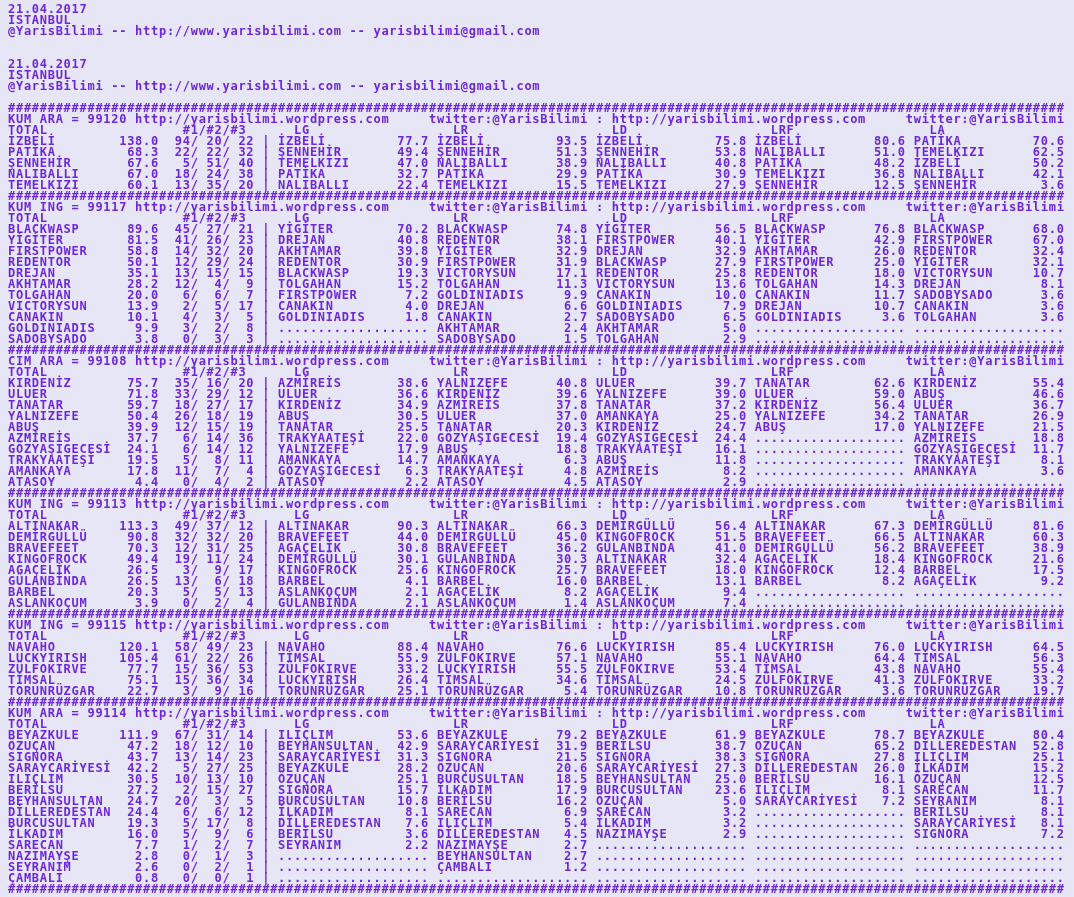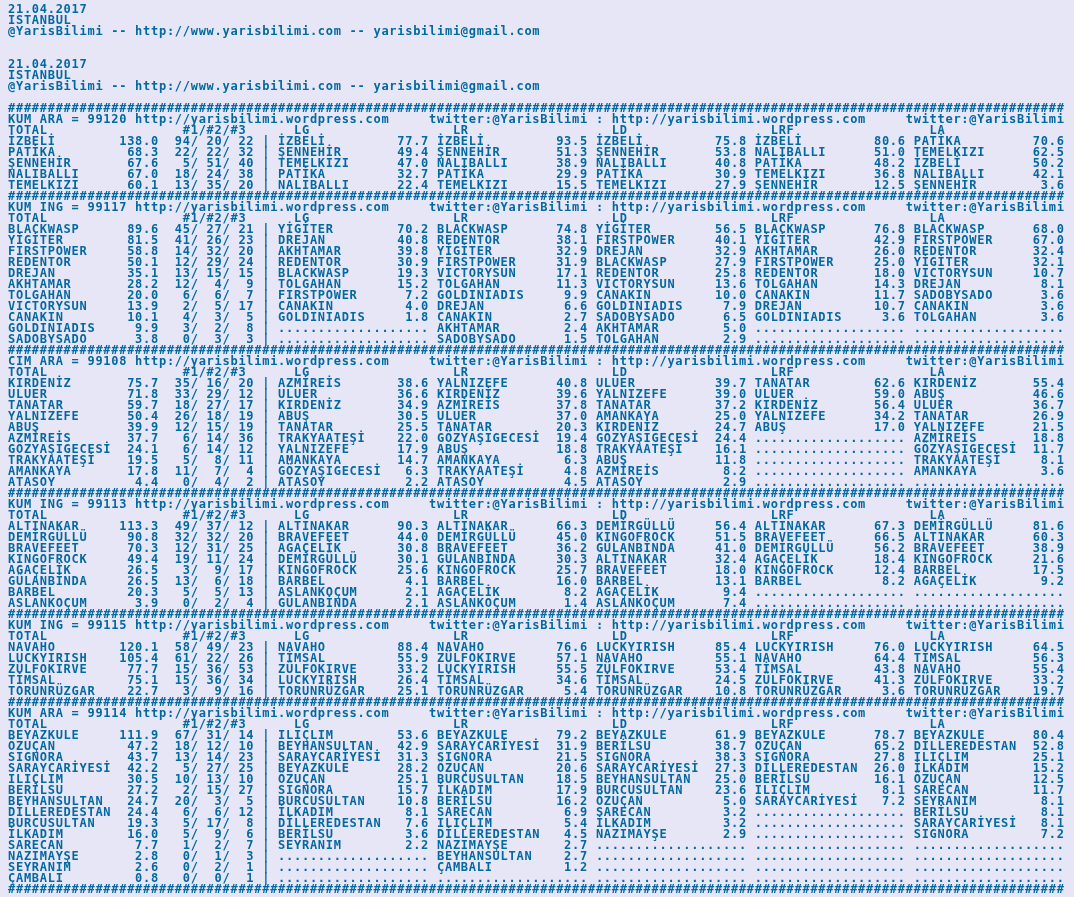--- a/index.html
+++ b/index.html
@@ -7,21 +7,21 @@
   body{
     width:1074px;height:897px;overflow:hidden;
     background:#e6e6f6;
   }
   .doc{
     font-family:"DejaVu Sans Mono","Liberation Mono",monospace;
     font-weight:bold;
     font-size:12px;
     line-height:11px;
     letter-spacing:0.72px;
-    color:#0369a1;
+    color:#6d28d9;
     white-space:pre;
     padding:4px 0 0 8px;
   }
   .doc div{height:11px;}
 </style>
 </head>
 <body>
 
 <div class="doc" id="doc"><div>21.04.2017</div><div>ISTANBUL</div><div>@YarisBilimi -- http://www.yarisbilimi.com -- yarisbilimi@gmail.com</div><div>&nbsp;</div><div>&nbsp;</div><div>21.04.2017</div><div>ISTANBUL</div><div>@YarisBilimi -- http://www.yarisbilimi.com -- yarisbilimi@gmail.com</div><div>&nbsp;</div><div>#####################################################################################################################################</div><div>KUM ARA = 99120 http://yarisbilimi.wordpress.com     twitter:@YarisBilimi : http://yarisbilimi.wordpress.com     twitter:@YarisBilimi</div><div>TOTAL                 #1/#2/#3      LG                  LR                  LD                  LRF                 LA               </div><div>İZBELİ        138.0  94/ 20/ 22 | İZBELİ         77.7 İZBELİ         93.5 İZBELİ         75.8 İZBELİ         80.6 PATİKA         70.6</div><div>PATİKA         68.3  22/ 22/ 32 | ŞENNEHİR       49.4 ŞENNEHİR       51.3 ŞENNEHİR       53.8 NALIBALLI      51.0 TEMELKIZI      62.5</div><div>ŞENNEHİR       67.6   5/ 51/ 40 | TEMELKIZI      47.0 NALIBALLI      38.9 NALIBALLI      40.8 PATİKA         48.2 İZBELİ         50.2</div><div>NALIBALLI      67.0  18/ 24/ 38 | PATİKA         32.7 PATİKA         29.9 PATİKA         30.9 TEMELKIZI      36.8 NALIBALLI      42.1</div><div>TEMELKIZI      60.1  13/ 35/ 20 | NALIBALLI      22.4 TEMELKIZI      15.5 TEMELKIZI      27.9 ŞENNEHİR       12.5 ŞENNEHİR        3.6</div><div>#####################################################################################################################################</div><div>KUM ING = 99117 http://yarisbilimi.wordpress.com     twitter:@YarisBilimi : http://yarisbilimi.wordpress.com     twitter:@YarisBilimi</div><div>TOTAL                 #1/#2/#3      LG                  LR                  LD                  LRF                 LA               </div><div>BLACKWASP      89.6  45/ 27/ 21 | YİGİTER        70.2 BLACKWASP      74.8 YİGİTER        56.5 BLACKWASP      76.8 BLACKWASP      68.0</div><div>YİGİTER        81.5  41/ 26/ 23 | DREJAN         40.8 REDENTOR       38.1 FIRSTPOWER     40.1 YİGİTER        42.9 FIRSTPOWER     67.0</div><div>FIRSTPOWER     58.8  14/ 32/ 20 | AKHTAMAR       39.8 YİGİTER        32.9 DREJAN         32.9 AKHTAMAR       26.0 REDENTOR       32.4</div><div>REDENTOR       50.1  12/ 29/ 24 | REDENTOR       30.9 FIRSTPOWER     31.9 BLACKWASP      27.9 FIRSTPOWER     25.0 YİGİTER        32.1</div><div>DREJAN         35.1  13/ 15/ 15 | BLACKWASP      19.3 VICTORYSUN     17.1 REDENTOR       25.8 REDENTOR       18.0 VICTORYSUN     10.7</div><div>AKHTAMAR       28.2  12/  4/  9 | TOLGAHAN       15.2 TOLGAHAN       11.3 VICTORYSUN     13.6 TOLGAHAN       14.3 DREJAN          8.1</div><div>TOLGAHAN       20.0   6/  6/  7 | FIRSTPOWER      7.2 GOLDINIADIS     9.9 CANAKIN        10.0 CANAKIN        11.7 SADOBYSADO      3.6</div><div>VICTORYSUN     13.9   2/  5/ 17 | CANAKIN         4.0 DREJAN          6.6 GOLDINIADIS     7.9 DREJAN         10.7 CANAKIN         3.6</div><div>CANAKIN        10.1   4/  3/  5 | GOLDINIADIS     1.8 CANAKIN         2.7 SADOBYSADO      6.5 GOLDINIADIS     3.6 TOLGAHAN        3.6</div><div>GOLDINIADIS     9.9   3/  2/  8 | ................... AKHTAMAR        2.4 AKHTAMAR        5.0 ................... ...................</div><div>SADOBYSADO      3.8   0/  3/  3 | ................... SADOBYSADO      1.5 TOLGAHAN        2.9 ................... ...................</div><div>#####################################################################################################################################</div><div>CIM ARA = 99108 http://yarisbilimi.wordpress.com     twitter:@YarisBilimi : http://yarisbilimi.wordpress.com     twitter:@YarisBilimi</div><div>TOTAL                 #1/#2/#3      LG                  LR                  LD                  LRF                 LA               </div><div>KIRDENİZ       75.7  35/ 16/ 20 | AZMİREİS       38.6 YALNIZEFE      40.8 ULUER          39.7 TANATAR        62.6 KIRDENİZ       55.4</div><div>ULUER          71.8  33/ 29/ 12 | ULUER          36.6 KIRDENİZ       39.6 YALNIZEFE      39.0 ULUER          59.0 ABUŞ           46.6</div><div>TANATAR        59.7  18/ 27/ 17 | KIRDENİZ       34.9 AZMİREİS       37.8 TANATAR        37.2 KIRDENİZ       56.4 ULUER          36.7</div><div>YALNIZEFE      50.4  26/ 18/ 19 | ABUŞ           30.5 ULUER          37.0 AMANKAYA       25.0 YALNIZEFE      34.2 TANATAR        26.9</div><div>ABUŞ           39.9  12/ 15/ 19 | TANATAR        25.5 TANATAR        20.3 KIRDENİZ       24.7 ABUŞ           17.0 YALNIZEFE      21.5</div><div>AZMİREİS       37.7   6/ 14/ 36 | TRAKYAATEŞİ    22.0 GÖZYAŞIGECESİ  19.4 GÖZYAŞIGECESİ  24.4 ................... AZMİREİS       18.8</div><div>GÖZYAŞIGECESİ  24.1   6/ 14/ 12 | YALNIZEFE      17.9 ABUŞ           18.8 TRAKYAATEŞİ    16.1 ................... GÖZYAŞIGECESİ  11.7</div><div>TRAKYAATEŞİ    19.5   5/  8/ 11 | AMANKAYA       14.7 AMANKAYA        6.3 ABUŞ           11.8 ................... TRAKYAATEŞİ     8.1</div><div>AMANKAYA       17.8  11/  7/  4 | GÖZYAŞIGECESİ   6.3 TRAKYAATEŞİ     4.8 AZMİREİS        8.2 ................... AMANKAYA        3.6</div><div>ATASOY          4.4   0/  4/  2 | ATASOY          2.2 ATASOY          4.5 ATASOY          2.9 ................... ...................</div><div>#####################################################################################################################################</div><div>KUM ING = 99113 http://yarisbilimi.wordpress.com     twitter:@YarisBilimi : http://yarisbilimi.wordpress.com     twitter:@YarisBilimi</div><div>TOTAL                 #1/#2/#3      LG                  LR                  LD                  LRF                 LA               </div><div>ALTINAKAR     113.3  49/ 37/ 12 | ALTINAKAR      90.3 ALTINAKAR      66.3 DEMİRGÜLLÜ     56.4 ALTINAKAR      67.3 DEMİRGÜLLÜ     81.6</div><div>DEMİRGÜLLÜ     90.8  32/ 32/ 20 | BRAVEFEET      44.0 DEMİRGÜLLÜ     45.0 KINGOFROCK     51.5 BRAVEFEET      66.5 ALTINAKAR      60.3</div><div>BRAVEFEET      70.3  12/ 31/ 25 | AGAÇELİK       30.8 BRAVEFEET      36.2 GÜLANBİNDA     41.0 DEMİRGÜLLÜ     56.2 BRAVEFEET      38.9</div><div>KINGOFROCK     49.4  19/ 11/ 24 | DEMİRGÜLLÜ     30.1 GÜLANBİNDA     30.3 ALTINAKAR      32.4 AGAÇELİK       18.4 KINGOFROCK     21.6</div><div>AGAÇELİK       26.5   3/  9/ 17 | KINGOFROCK     25.6 KINGOFROCK     25.7 BRAVEFEET      18.0 KINGOFROCK     12.4 BARBEL         17.5</div><div>GÜLANBİNDA     26.5  13/  6/ 18 | BARBEL          4.1 BARBEL         16.0 BARBEL         13.1 BARBEL          8.2 AGAÇELİK        9.2</div><div>BARBEL         20.3   5/  5/ 13 | ASLANKOÇUM      2.1 AGAÇELİK        8.2 AGAÇELİK        9.4 ................... ...................</div><div>ASLANKOÇUM      3.9   0/  2/  4 | GÜLANBİNDA      2.1 ASLANKOÇUM      1.4 ASLANKOÇUM      7.4 ................... ...................</div><div>#####################################################################################################################################</div><div>KUM ING = 99115 http://yarisbilimi.wordpress.com     twitter:@YarisBilimi : http://yarisbilimi.wordpress.com     twitter:@YarisBilimi</div><div>TOTAL                 #1/#2/#3      LG                  LR                  LD                  LRF                 LA               </div><div>NAVAHO        120.1  58/ 49/ 23 | NAVAHO         88.4 NAVAHO         76.6 LUCKYIRISH     85.4 LUCKYIRISH     76.0 LUCKYIRISH     64.5</div><div>LUCKYIRISH    105.4  61/ 22/ 26 | TİMSAL         55.9 ZÜLFOKIRVE     57.1 NAVAHO         55.1 NAVAHO         64.4 TİMSAL         56.3</div><div>ZÜLFOKIRVE     77.7  15/ 36/ 53 | ZÜLFOKIRVE     33.2 LUCKYIRISH     55.5 ZÜLFOKIRVE     53.4 TİMSAL         43.8 NAVAHO         55.4</div><div>TİMSAL         75.1  15/ 36/ 34 | LUCKYIRISH     26.4 TİMSAL         34.6 TİMSAL         24.5 ZÜLFOKIRVE     41.3 ZÜLFOKIRVE     33.2</div><div>TORUNRÜZGAR    22.7   3/  9/ 16 | TORUNRÜZGAR    25.1 TORUNRÜZGAR     5.4 TORUNRÜZGAR    10.8 TORUNRÜZGAR     3.6 TORUNRÜZGAR    19.7</div><div>#####################################################################################################################################</div><div>KUM ARA = 99114 http://yarisbilimi.wordpress.com     twitter:@YarisBilimi : http://yarisbilimi.wordpress.com     twitter:@YarisBilimi</div><div>TOTAL                 #1/#2/#3      LG                  LR                  LD                  LRF                 LA               </div><div>BEYAZKULE     111.9  67/ 31/ 14 | ILIÇLIM        53.6 BEYAZKULE      79.2 BEYAZKULE      61.9 BEYAZKULE      78.7 BEYAZKULE      80.4</div><div>ÖZUÇAN         47.2  18/ 12/ 10 | BEYHANSULTAN   42.9 SARAYCARİYESİ  31.9 BERİLSU        38.7 ÖZUÇAN         65.2 DİLLEREDESTAN  52.8</div><div>SIGNORA        43.7  13/ 14/ 23 | SARAYCARİYESİ  31.3 SIGNORA        21.5 SIGNORA        38.3 SIGNORA        27.8 ILIÇLIM        25.1</div><div>SARAYCARİYESİ  42.2   5/ 27/ 25 | BEYAZKULE      28.2 ÖZUÇAN         20.6 SARAYCARİYESİ  27.3 DİLLEREDESTAN  26.0 İLKADIM        15.2</div><div>ILIÇLIM        30.5  10/ 13/ 10 | ÖZUÇAN         25.1 BURCUSULTAN    18.5 BEYHANSULTAN   25.0 BERİLSU        16.1 ÖZUÇAN         12.5</div><div>BERİLSU        27.2   2/ 15/ 27 | SIGNORA        15.7 İLKADIM        17.9 BURCUSULTAN    23.6 ILIÇLIM         8.1 SARECAN        11.7</div><div>BEYHANSULTAN   24.7  20/  3/  5 | BURCUSULTAN    10.8 BERİLSU        16.2 ÖZUÇAN          5.0 SARAYCARİYESİ   7.2 SEYRANIM        8.1</div><div>DİLLEREDESTAN  24.4   6/  6/ 12 | İLKADIM         8.1 SARECAN         6.9 SARECAN         3.2 ................... BERİLSU         8.1</div><div>BURCUSULTAN    19.3   5/ 17/  8 | DİLLEREDESTAN   7.6 ILIÇLIM         5.4 İLKADIM         3.2 ................... SARAYCARİYESİ   8.1</div><div>İLKADIM        16.0   5/  9/  6 | BERİLSU         3.6 DİLLEREDESTAN   4.5 NAZIMAYŞE       2.9 ................... SIGNORA         7.2</div><div>SARECAN         7.7   1/  2/  7 | SEYRANIM        2.2 NAZIMAYŞE       2.7 ................... ................... ...................</div><div>NAZIMAYŞE       2.8   0/  1/  3 | ................... BEYHANSULTAN    2.7 ................... ................... ...................</div><div>SEYRANIM        2.6   0/  2/  1 | ................... ÇAMBALI         1.2 ................... ................... ...................</div><div>ÇAMBALI         0.8   0/  0/  1 | ................... ................... ................... ................... ...................</div><div>#####################################################################################################################################</div></div>
 

